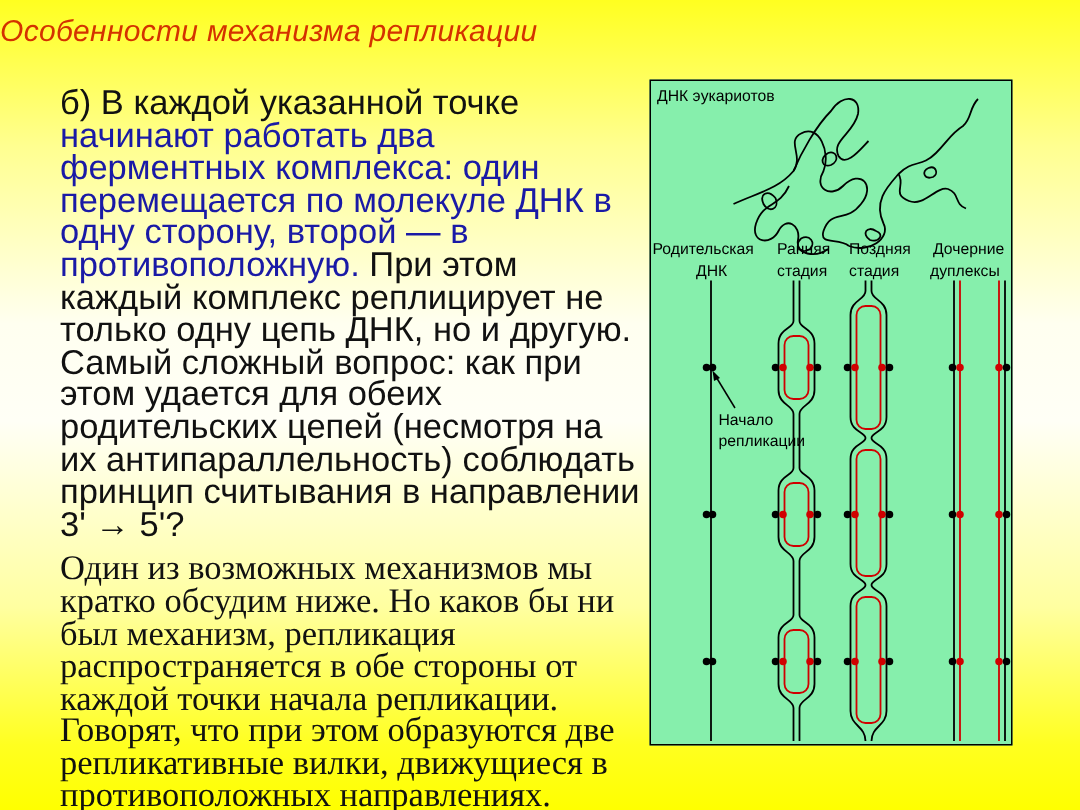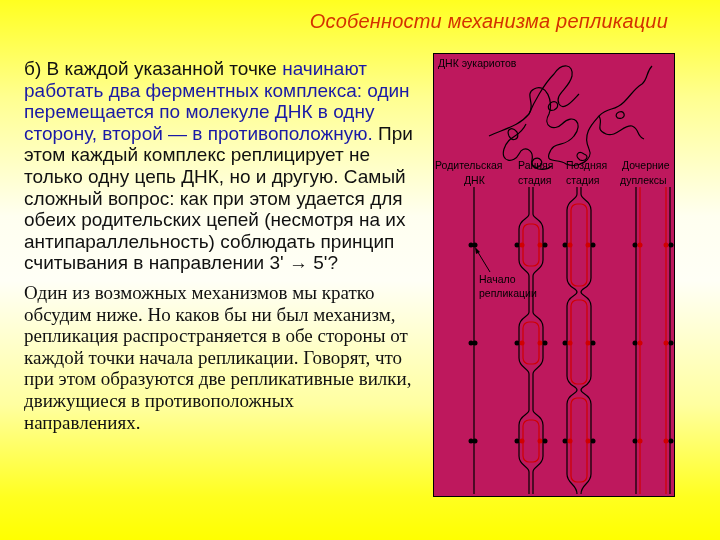--- a/index.html
+++ b/index.html
@@ -2,33 +2,33 @@
 <html><head>
 <meta charset="utf-8">
 <style>
   html, body { margin: 0; padding: 0; }
   body {
     width: 720px; height: 540px; overflow: hidden; position: relative;
     background: linear-gradient(to bottom, #ffff20 0%, #ffff90 18%, #fffff0 40%, #fffff6 52%, #ffffa0 75%, #ffff20 92%, #ffff00 100%);
     font-family: "Liberation Sans", sans-serif;
   }
   .title {
-    position: absolute; left: 0; top: 10px; width: 668px; text-align: right;
+    position: absolute; left: 0; top: 10px; width: 668px; text-align: left;
     font-size: 20px; font-style: italic; color: #d43200; letter-spacing: 0.2px;
   }
   .text-block {
-    position: absolute; left: 24px; top: 58px; width: 390px;
-    font-size: 19px; line-height: 21.6px; color: #111;
+    position: absolute; left: 40px; top: 58px; width: 390px;
+    font-size: 23px; line-height: 21.6px; color: #111;
   }
   .text-block p { margin: 0; }
   .text-block p + p { margin-top: 8px; font-family: Liberation Serif, serif; }
   .blue { color: #1a1aa6; }
   .diagram {
     position: absolute; left: 433px; top: 53px; width: 242px; height: 444px;
-    border: 1.5px solid #000; background: #be185d; box-sizing: border-box;
+    border: 1.5px solid #000; background: #86efac; box-sizing: border-box;
   }
   .diagram svg { position: absolute; left: 0; top: 0; }
   .lbl { font-family: "Liberation Sans", sans-serif; font-size: 10.5px; fill: #000; }
 </style>
 </head>
 <body>
 
 <div class="title">Особенности механизма репликации</div>
 
 <div class="text-block">

